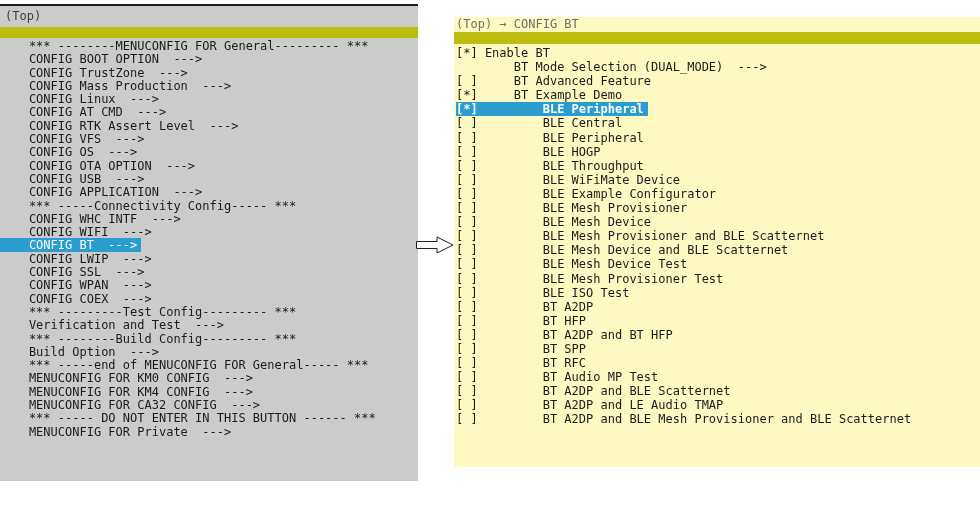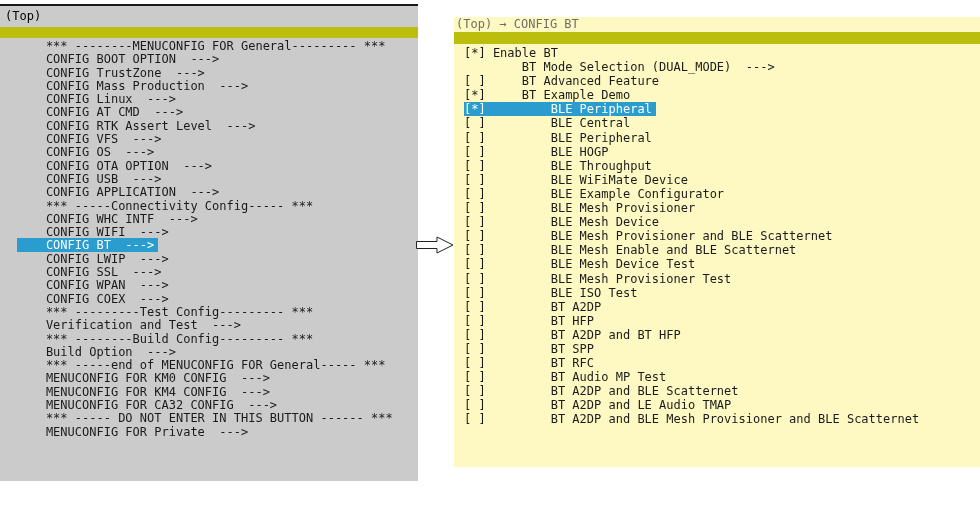--- a/index.html
+++ b/index.html
@@ -12,36 +12,36 @@
   .panel { position:absolute; background:#cbcbcb; }
   .panel-left  { left:0px;   top:4px;  width:418px; height:475px; border-top:2px solid #191919; }
   .panel-right { left:454px; top:17px; width:526px; height:450px; }
   .crumb { color:#6f6f66; white-space:pre; overflow:hidden; }
   .panel-left  .crumb { height:21px; line-height:21px; padding-left:5px; }
   .panel-right .crumb { height:15px; line-height:15px; padding-left:2px; }
   .ybar { width:100%; }
   .panel-left  .ybar { height:11px; }
   .panel-right .ybar { height:12px; }
   .rows { padding-top:2px; }
-  .panel-left  .rows { padding-left:17px; }
-  .panel-right .rows { padding-left:10px; }
+  .panel-left  .rows { padding-left:0px; }
+  .panel-right .rows { padding-left:2px; }
   .row { white-space:pre; }
   .panel-left  .row { height:13.3px; line-height:13.3px; }
   .panel-right .row { height:14.1px; line-height:14.1px; }
   .t { white-space:pre; }
   .row.selected .t { color:#ffffff; padding-right:4px; }
   .flow-arrow { position:absolute; left:416px; top:236px; }
 </style>
 </head>
 <body>
 
 <div id="canvas">
 
   <div class="panel panel-left" style="background: rgb(203, 203, 203);">
-    <div class="crumb" style="color: #000000;">(Top)</div>
+    <div class="crumb" style="color: #404040;">(Top)</div>
     <div class="ybar" style="background: rgb(188, 190, 14);"></div>
     <div class="rows">
 
     <div class="row"><span class="t">    *** --------MENUCONFIG FOR General--------- ***</span></div>
         <div class="row"><span class="t">    CONFIG BOOT OPTION  ---&gt;</span></div>
         <div class="row"><span class="t">    CONFIG TrustZone  ---&gt;</span></div>
         <div class="row"><span class="t">    CONFIG Mass Production  ---&gt;</span></div>
         <div class="row"><span class="t">    CONFIG Linux  ---&gt;</span></div>
         <div class="row"><span class="t">    CONFIG AT CMD  ---&gt;</span></div>
         <div class="row"><span class="t">    CONFIG RTK Assert Level  ---&gt;</span></div>
@@ -77,31 +77,31 @@
 
   <div class="panel panel-right" style="background: #fef9c3;">
     <div class="crumb" style="color: rgb(111, 111, 102);">(Top) → CONFIG BT</div>
     <div class="ybar" style="background: rgb(188, 190, 14);"></div>
     <div class="rows">
 
     <div class="row"><span class="t">[*] Enable BT</span></div>
         <div class="row"><span class="t">        BT Mode Selection (DUAL_MODE)  ---&gt;</span></div>
         <div class="row"><span class="t">[ ]     BT Advanced Feature</span></div>
         <div class="row"><span class="t">[*]     BT Example Demo</span></div>
-        <div class="row selected"><span class="t" style="background: rgb(43, 156, 206);">[*]         BLE Peripheral</span></div>
+        <div class="row selected"><span class="t" style="background: rgb(43, 156, 206); font-weight: bold;">[*]         BLE Peripheral</span></div>
         <div class="row"><span class="t">[ ]         BLE Central</span></div>
         <div class="row"><span class="t">[ ]         BLE Peripheral</span></div>
         <div class="row"><span class="t">[ ]         BLE HOGP</span></div>
         <div class="row"><span class="t">[ ]         BLE Throughput</span></div>
         <div class="row"><span class="t">[ ]         BLE WiFiMate Device</span></div>
         <div class="row"><span class="t">[ ]         BLE Example Configurator</span></div>
         <div class="row"><span class="t">[ ]         BLE Mesh Provisioner</span></div>
         <div class="row"><span class="t">[ ]         BLE Mesh Device</span></div>
         <div class="row"><span class="t">[ ]         BLE Mesh Provisioner and BLE Scatternet</span></div>
-        <div class="row"><span class="t">[ ]         BLE Mesh Enable and BLE Scatternet</span></div>
+        <div class="row"><span class="t">[ ]         BLE Mesh Device and BLE Scatternet</span></div>
         <div class="row"><span class="t">[ ]         BLE Mesh Device Test</span></div>
         <div class="row"><span class="t">[ ]         BLE Mesh Provisioner Test</span></div>
         <div class="row"><span class="t">[ ]         BLE ISO Test</span></div>
         <div class="row"><span class="t">[ ]         BT A2DP</span></div>
         <div class="row"><span class="t">[ ]         BT HFP</span></div>
         <div class="row"><span class="t">[ ]         BT A2DP and BT HFP</span></div>
         <div class="row"><span class="t">[ ]         BT SPP</span></div>
         <div class="row"><span class="t">[ ]         BT RFC</span></div>
         <div class="row"><span class="t">[ ]         BT Audio MP Test</span></div>
         <div class="row"><span class="t">[ ]         BT A2DP and BLE Scatternet</span></div>

